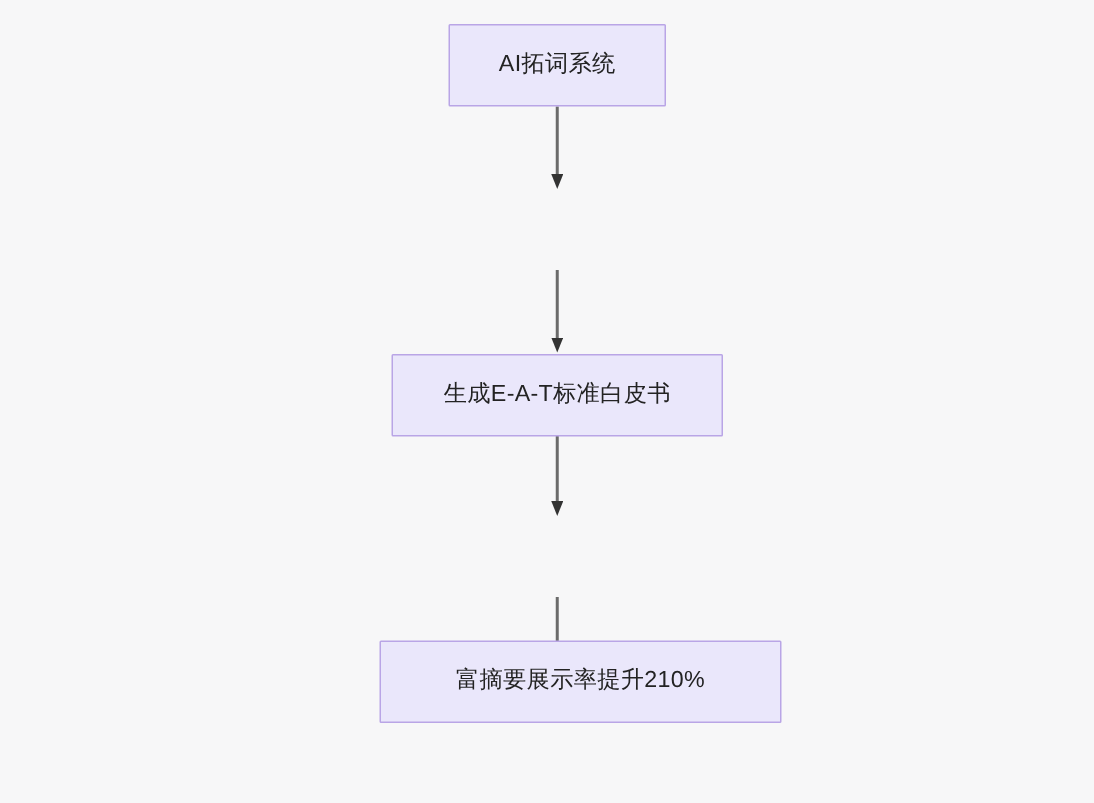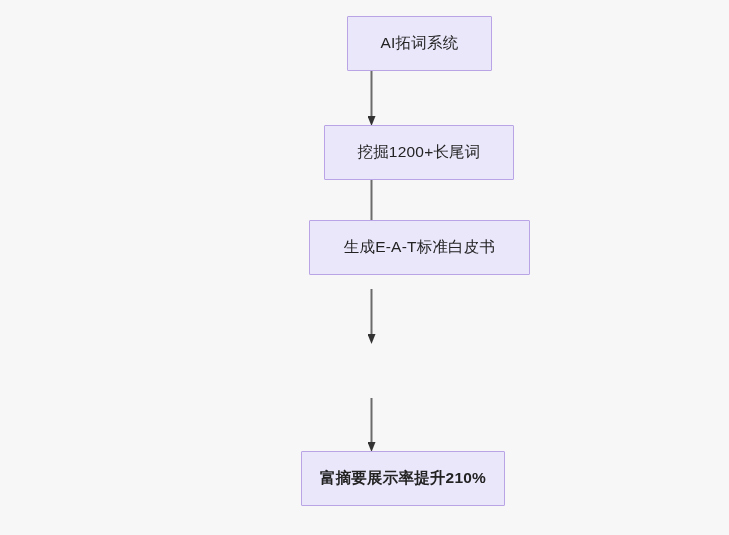--- a/index.html
+++ b/index.html
@@ -31,36 +31,35 @@
   .node {
     position: absolute;
     box-sizing: border-box;
     background: #eae7fb;
     border: 1.6px solid #b9a5e6;
     border-radius: 1px;
     display: flex;
     align-items: center;
     justify-content: center;
     text-align: center;
-    margin-left: 48px;
   }
   .node-label {
     color: #232323;
     font-size: 15.5px;
     line-height: 1.3;
     letter-spacing: 0.2px;
     white-space: nowrap;
     font-family: "Liberation Sans", "DejaVu Sans", sans-serif;
   }
   
   #node-0 { left: 299px; top: 16px;  width: 145px; height: 55px; }
   #node-1 { left: 276px; top: 125px; width: 190px; height: 55px; }
-  #node-2 { left: 261px; top: 220px; width: 221px; height: 55px; }
+  #node-2 { left: 261px; top: 236px; width: 221px; height: 55px; }
   #node-3 { left: 264px; top: 343px; width: 215px; height: 55px; }
-  #node-4 { left: 253px; top: 451px; width: 204px; height: 55px; font-weight: bold; }
+  #node-4 { left: 253px; top: 427px; width: 268px; height: 55px; }
 </style>
 </head>
 <body>
 
 <div id="flow-canvas">
 
   <svg class="edge-layer" viewBox="0 0 729 535" width="729" height="535" xmlns="http://www.w3.org/2000/svg">
     <defs>
       <marker id="arrow" markerWidth="10" markerHeight="8" refX="1" refY="4" orient="auto" markerUnits="userSpaceOnUse">
         <path d="M0,0 L10,4 L0,8 z" fill="#333333"></path>
@@ -78,23 +77,20 @@
     </g>
     <g>
       <line x1="371.5" y1="398" x2="371.5" y2="443" stroke="#6b6b6b" stroke-width="2" marker-end="url(#arrow)"></line>
     </g>
   </svg>
 
   <div class="node" id="node-0">
     <span class="node-label">AI拓词系统</span>
   </div>
 
-  <div class="node" id="node-1">
-    <span class="node-label">挖掘1200+长尾词</span>
-  </div>
 
   <div class="node" id="node-2">
     <span class="node-label">生成E-A-T标准白皮书</span>
   </div>
 
 
   <div class="node" id="node-4">
     <span class="node-label">富摘要展示率提升210%</span>
   </div>
 

